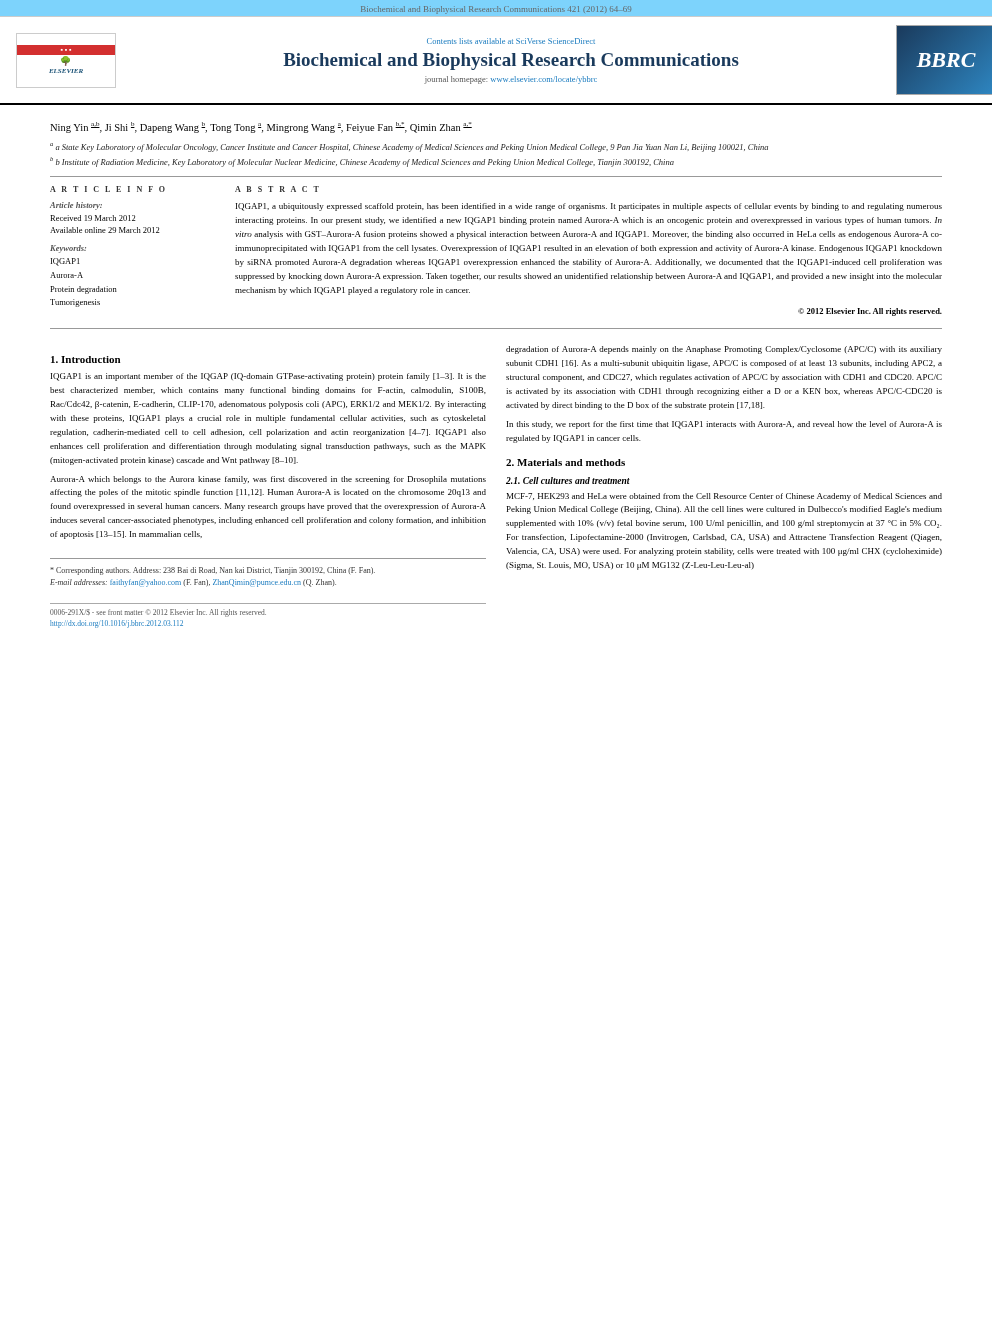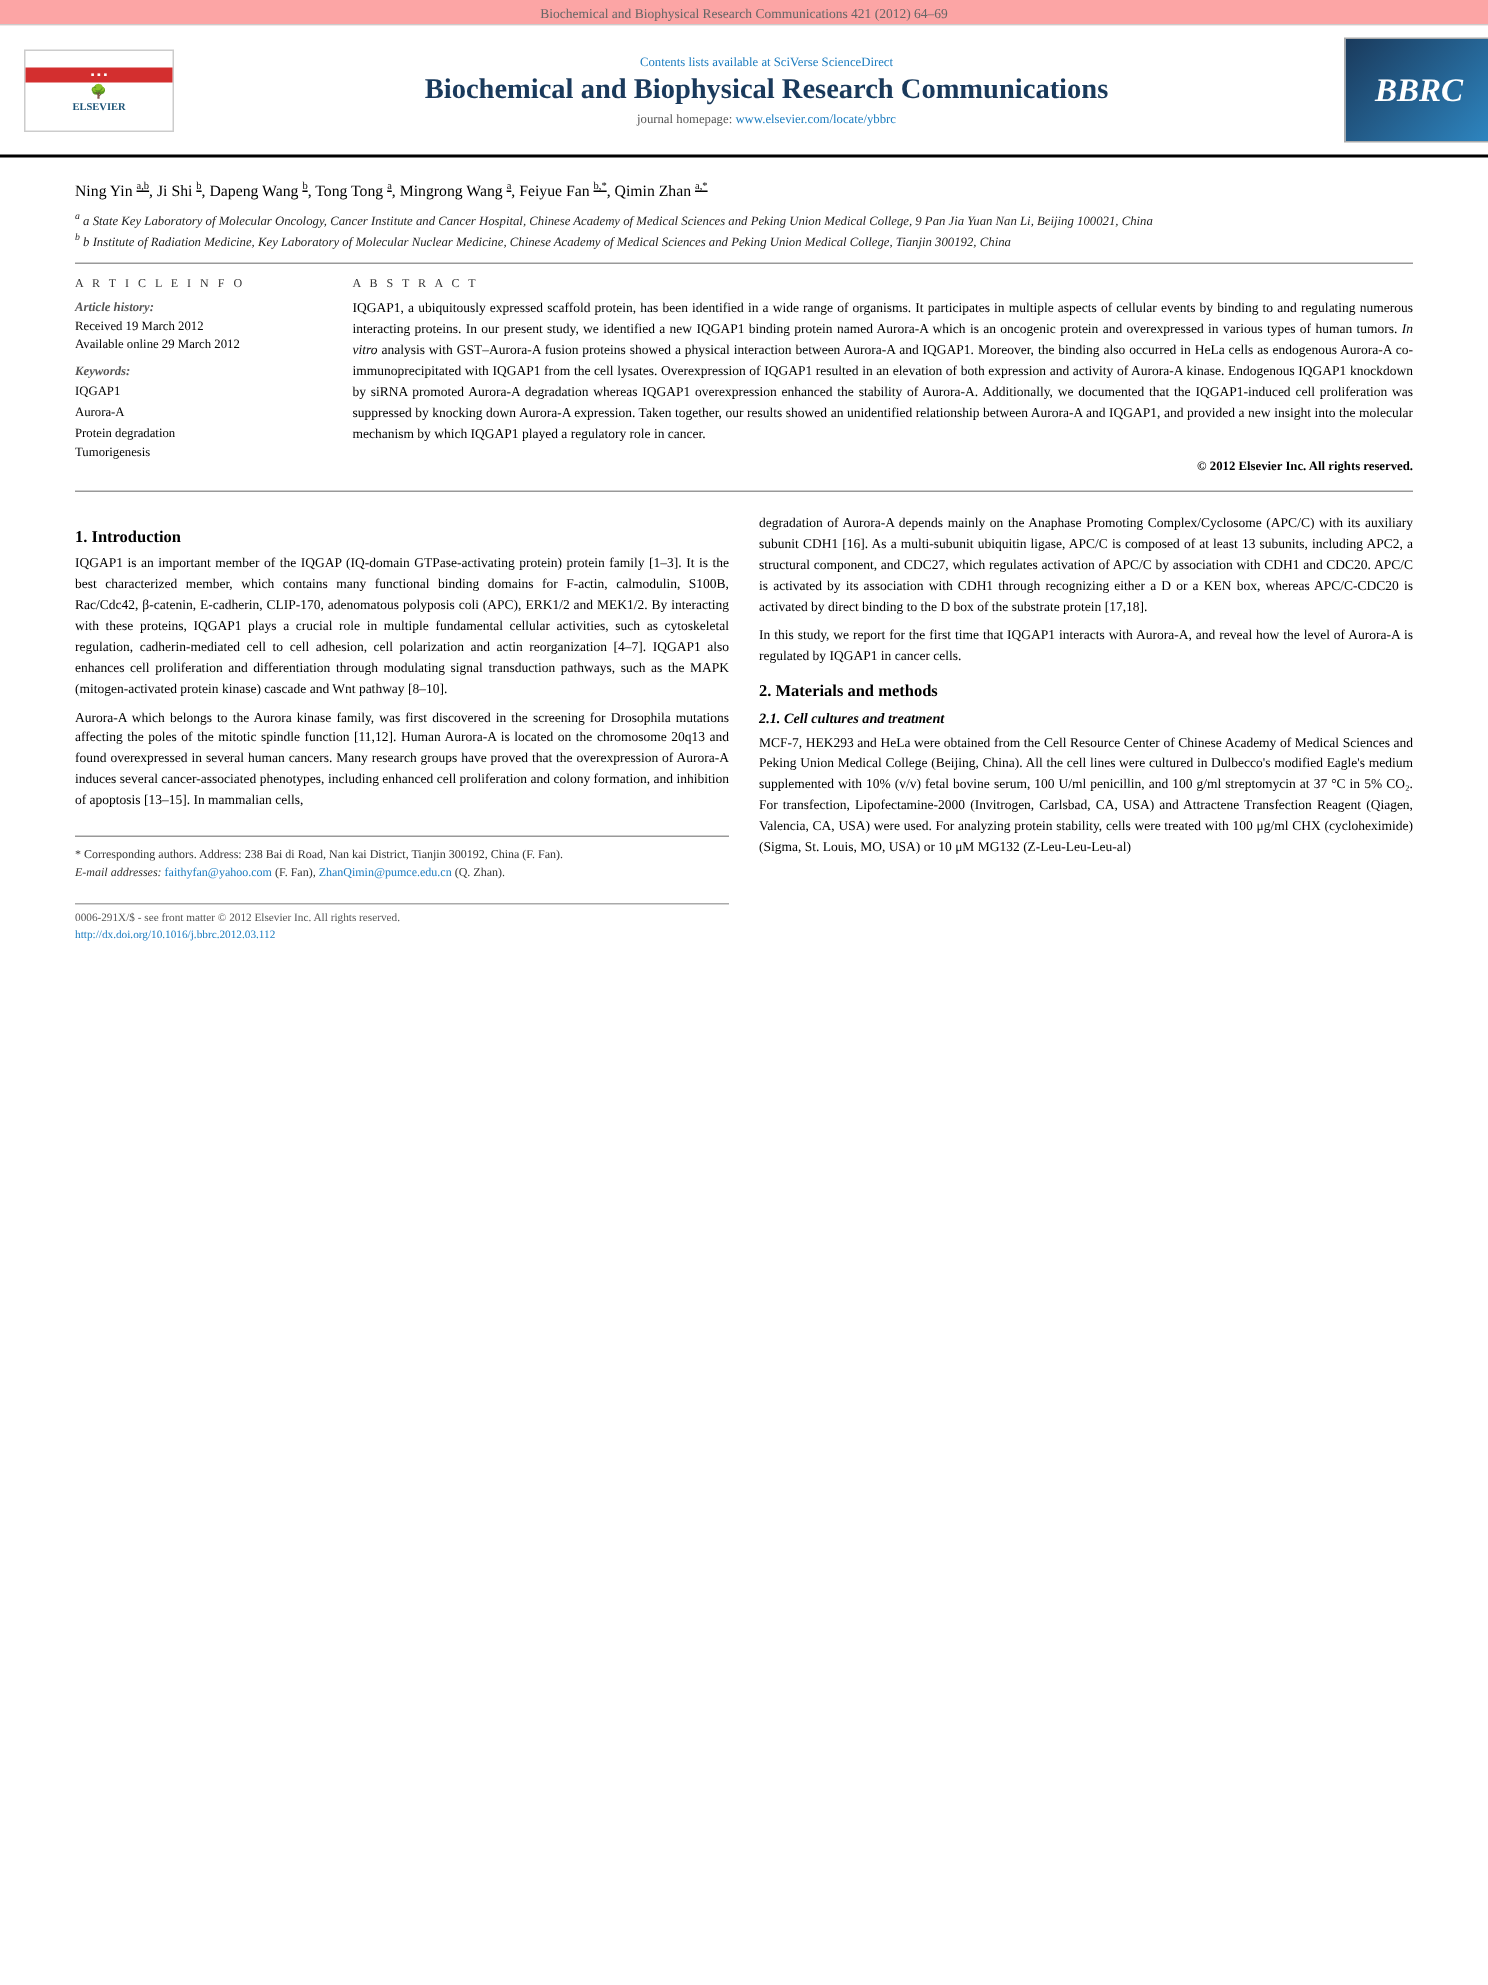--- a/index.html
+++ b/index.html
@@ -5,21 +5,21 @@
     * { margin: 0; padding: 0; box-sizing: border-box; }
     body {
       width: 992px;
       min-height: 1323px;
       background: #fff;
       font-family: 'Times New Roman', Times, serif;
       font-size: 10px;
       color: #000;
     }
     .top-bar {
-      background: #fca5a5;
+      background: #7dd3fc;
       text-align: center;
       padding: 4px 0 2px 0;
       font-size: 9px;
       color: #666;
       border-bottom: 1px solid #ccc;
     }
     .journal-header {
       display: flex;
       align-items: center;
       padding: 8px 16px;
@@ -46,20 +46,21 @@
       color: white;
       width: 100%;
       text-align: center;
       font-size: 7px;
       padding: 1px 0;
     }
     .elsevier-logo .logo-bot {
       font-size: 7px;
       color: #1a5276;
       font-weight: bold;
+      font-style: italic;
     }
     .header-center {
       flex: 1;
       text-align: center;
       padding: 0 10px;
     }
     .sciverse-link {
       font-size: 8.5px;
       color: #555;
       margin-bottom: 3px;
@@ -138,21 +139,21 @@
       width: 165px;
       flex-shrink: 0;
     }
     .abstract-col {
       flex: 1;
     }
     .section-label {
       font-size: 8px;
       letter-spacing: 2px;
       text-transform: uppercase;
-      font-weight: normal;
+      font-weight: bold;
       margin-bottom: 6px;
       color: #333;
     }
     .article-info-label {
       font-size: 8.5px;
       font-style: italic;
       font-weight: bold;
       margin-bottom: 3px;
       color: #555;
     }

